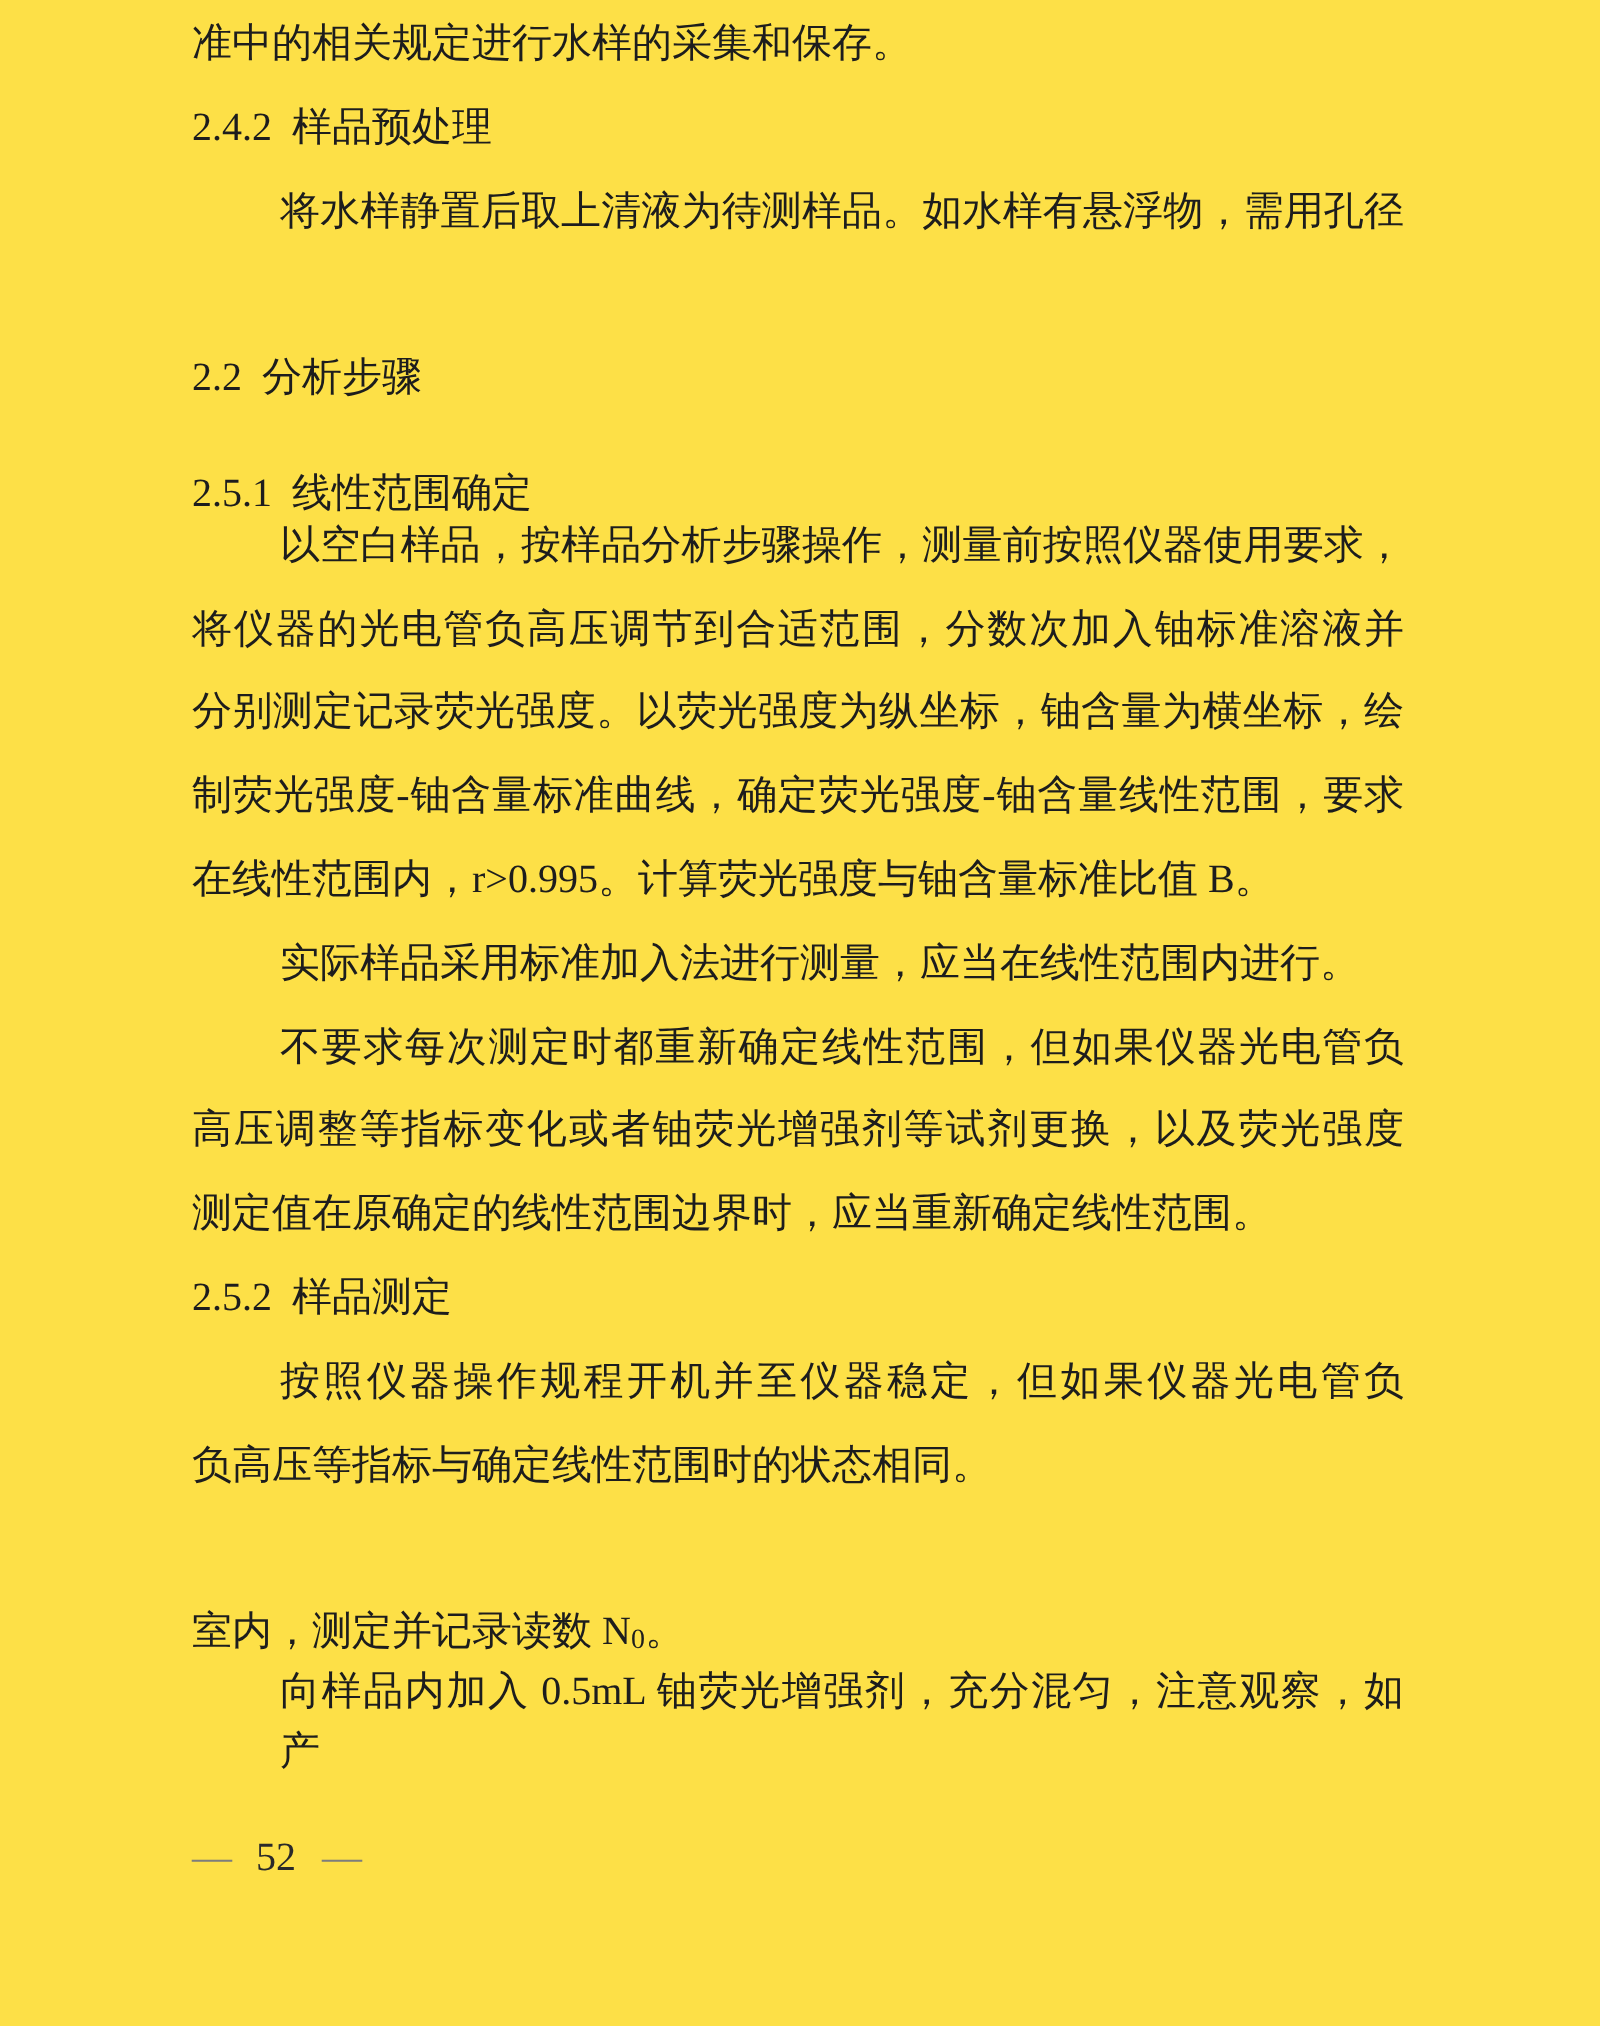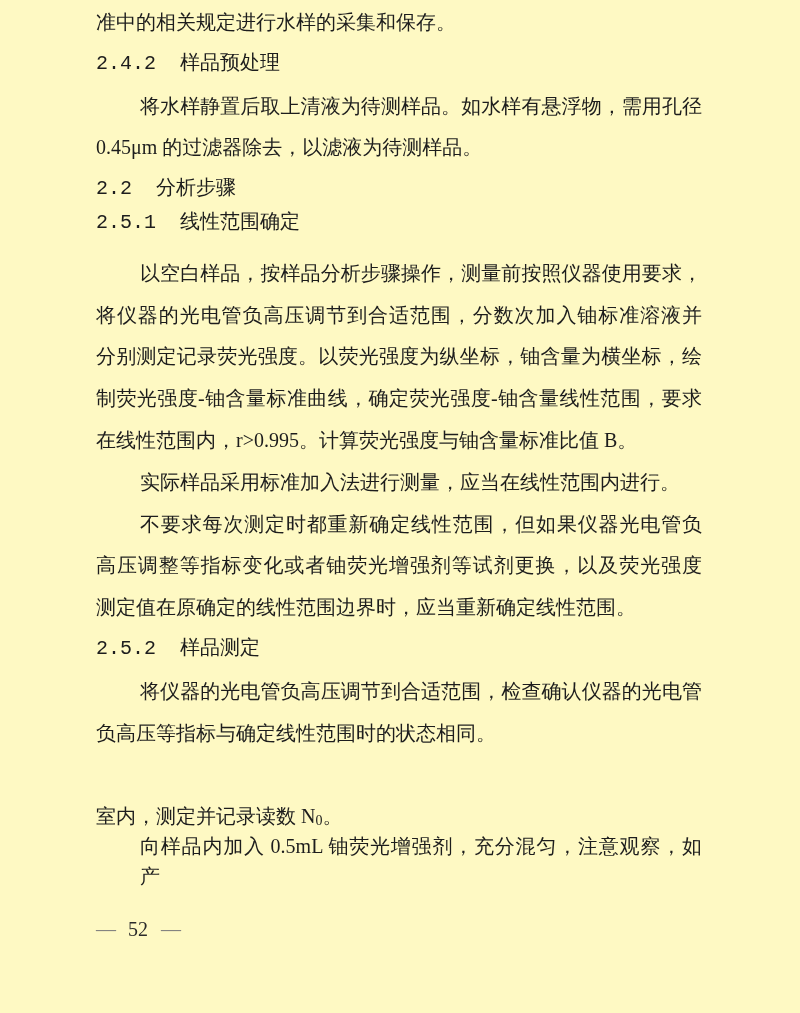--- a/index.html
+++ b/index.html
@@ -4,21 +4,21 @@
 <style>
   html, body {
     margin: 0;
     padding: 0;
     background: #ffffff;
   }
   .page {
     position: relative;
     width: 800px;
     height: 1013px;
-    background: #fef9c3;
+    background: #fde047;
     overflow: hidden;
     font-family: "Liberation Serif", "DejaVu Serif", serif;
     color: #1d1d1d;
   }
   .line {
     position: absolute;
     left: 96px;
     width: 606px;
     height: 30px;
     line-height: 30px;
@@ -30,21 +30,20 @@
     text-align-last: justify;
     white-space: normal;
   }
   .line.indent {
     left: 140px;
     width: 562px;
     font-family: Liberation Serif, serif;
   }
   .line.head {
     white-space: pre;
-    font-family: Liberation Mono, monospace;
   }
   .subnum {
     font-size: 14px;
     vertical-align: -2px;
   }
   .footer {
     position: absolute;
     left: 96px;
     top: 916px;
     height: 26px;
@@ -63,34 +62,33 @@
   }
 </style>
 </head>
 <body>
 
 <div class="page">
 
   <div class="line" style="top:7px">准中的相关规定进行水样的采集和保存。</div>
   <div class="line head" style="top:49px">2.4.2  样品预处理</div>
   <div class="line indent just" style="top:91px">将水样静置后取上清液为待测样品。如水样有悬浮物，需用孔径</div>
-  <div class="line" style="top:132px">0.45μm 的过滤器除去，以滤液为待测样品。</div>
   <div class="line head" style="top:174px">2.2  分析步骤</div>
-  <div class="line head" style="top:208px">2.5.1  线性范围确定</div>
+  <div class="line head" style="top:232px">2.5.1  线性范围确定</div>
   <div class="line indent just" style="top:258px">以空白样品，按样品分析步骤操作，测量前按照仪器使用要求，</div>
   <div class="line just" style="top:300px">将仪器的光电管负高压调节到合适范围，分数次加入铀标准溶液并</div>
   <div class="line just" style="top:383px">制荧光强度-铀含量标准曲线，确定荧光强度-铀含量线性范围，要求</div>
   <div class="line just" style="top:341px">分别测定记录荧光强度。以荧光强度为纵坐标，铀含量为横坐标，绘</div>
   <div class="line" style="top:425px">在线性范围内，r&gt;0.995。计算荧光强度与铀含量标准比值 B。</div>
   <div class="line indent just" style="top:509px">不要求每次测定时都重新确定线性范围，但如果仪器光电管负</div>
   <div class="line indent" style="top:467px">实际样品采用标准加入法进行测量，应当在线性范围内进行。</div>
   <div class="line just" style="top:550px">高压调整等指标变化或者铀荧光增强剂等试剂更换，以及荧光强度</div>
   <div class="line" style="top:592px">测定值在原确定的线性范围边界时，应当重新确定线性范围。</div>
   <div class="line head" style="top:634px">2.5.2  样品测定</div>
-  <div class="line indent just" style="top:676px">将仪器的光电管负高压调节到合适范围，检查确认仪器的光电管</div>
+  <div class="line indent just" style="top:676px">按照仪器操作规程开机并至仪器稳定，但如果仪器光电管负</div>
   <div class="line" style="top:718px">负高压等指标与确定线性范围时的状态相同。</div>
   <div class="line" style="top:801px">
     <span>室内，测定并记录读数 N</span><span class="subnum">0</span><span>。</span>
   </div>
   <div class="line indent just" style="top:831px">向样品内加入 0.5mL 铀荧光增强剂，充分混匀，注意观察，如产</div>
 
   <div class="footer">
     <span class="dash">—</span>
     <span class="num">52</span>
     <span class="dash">—</span>

